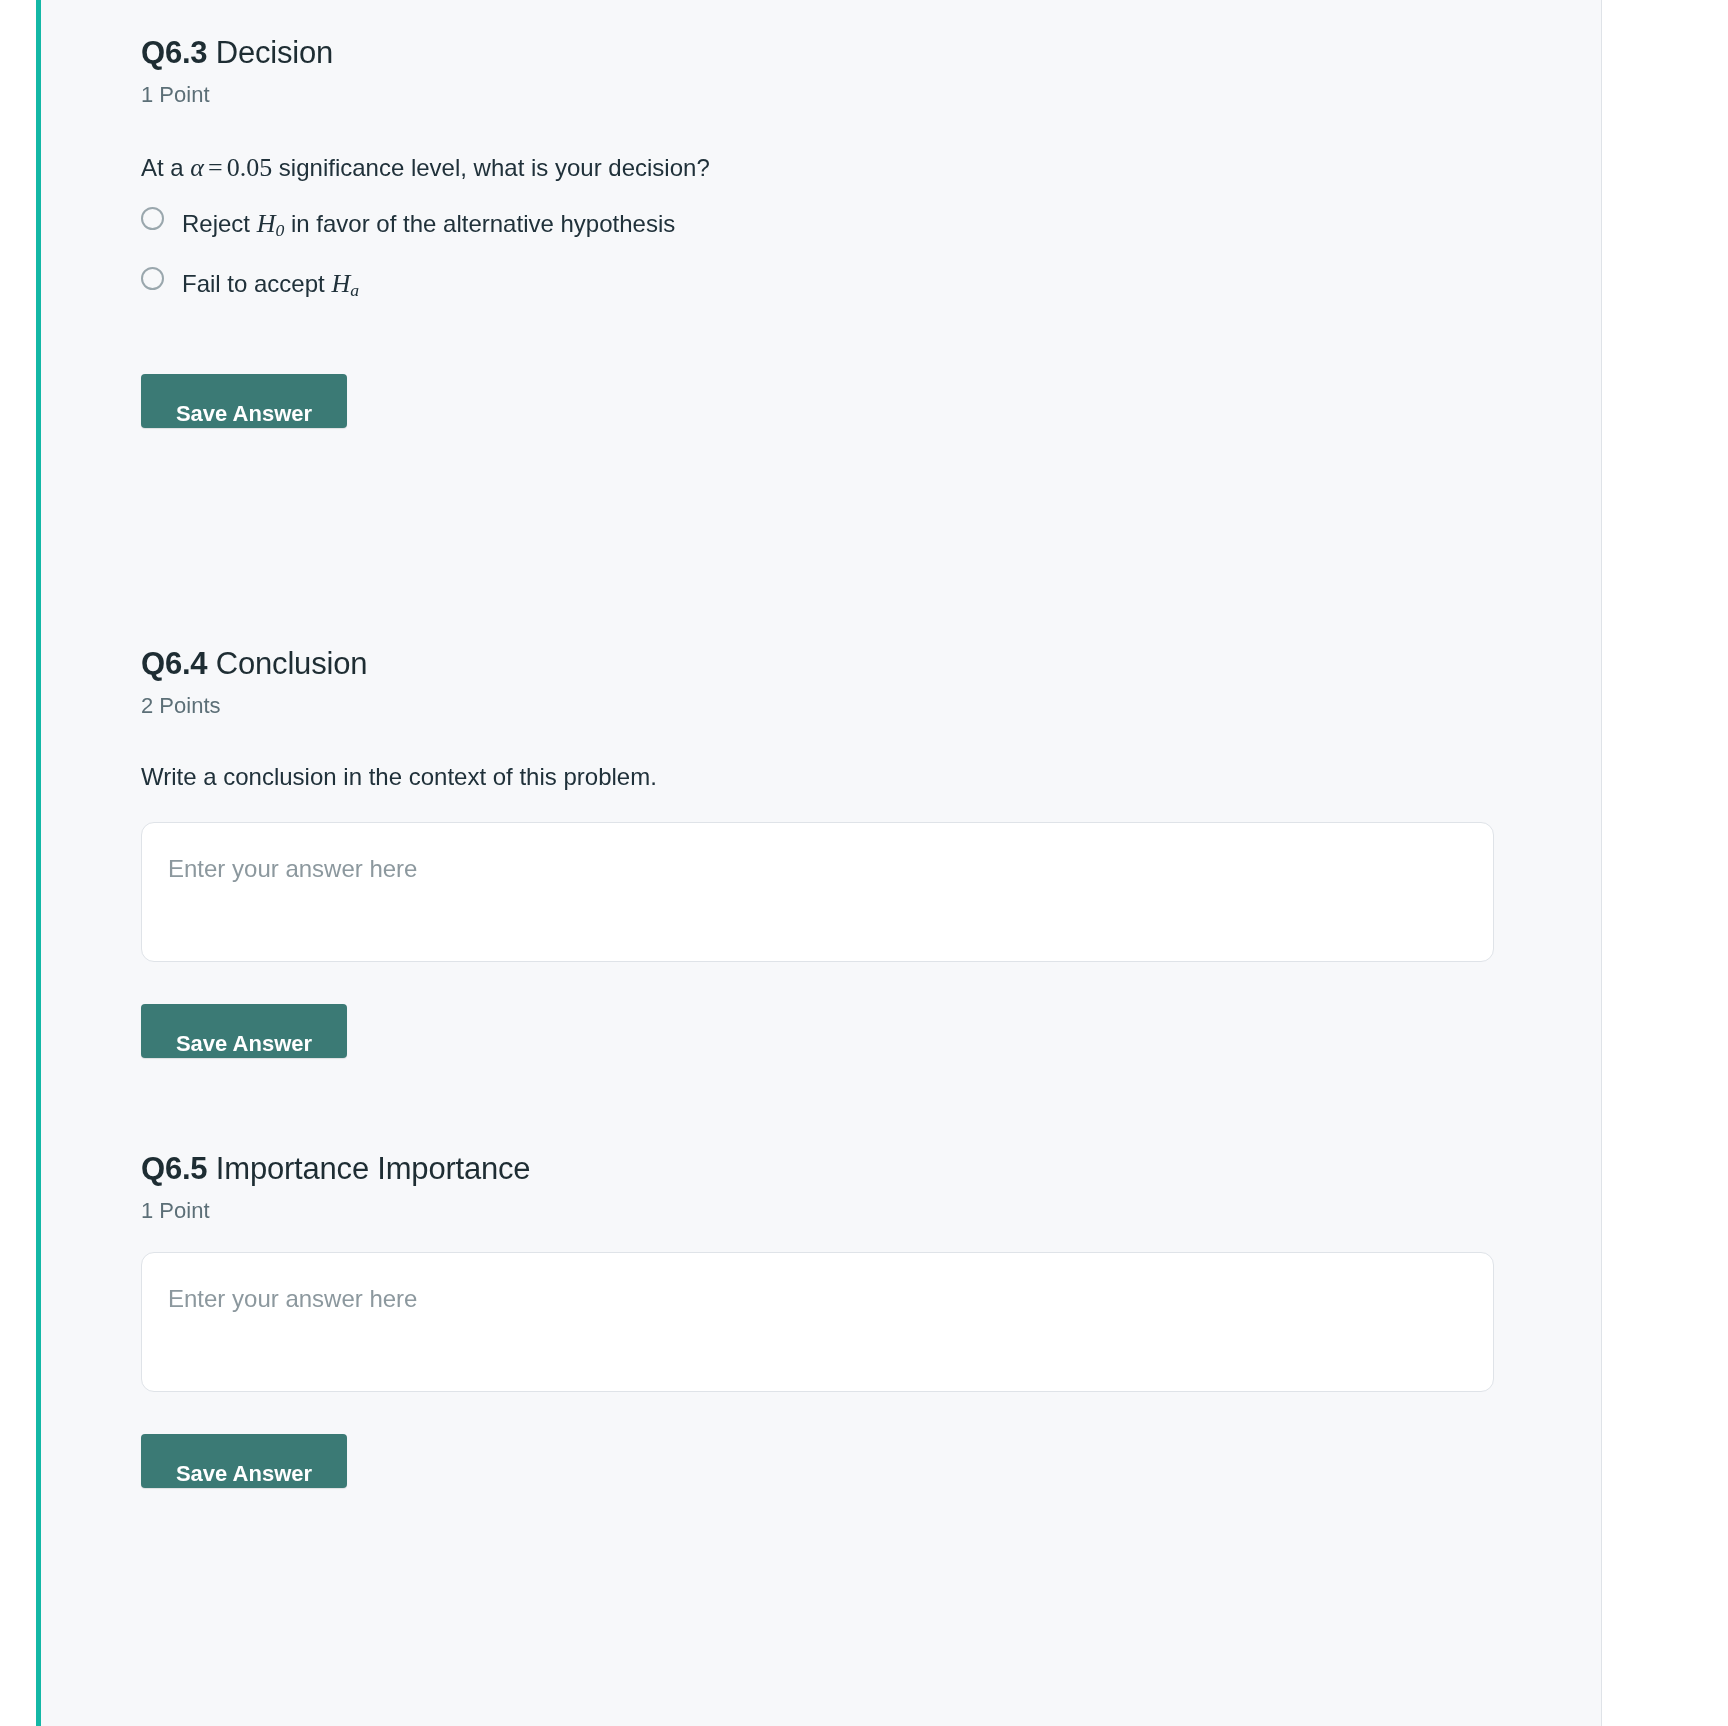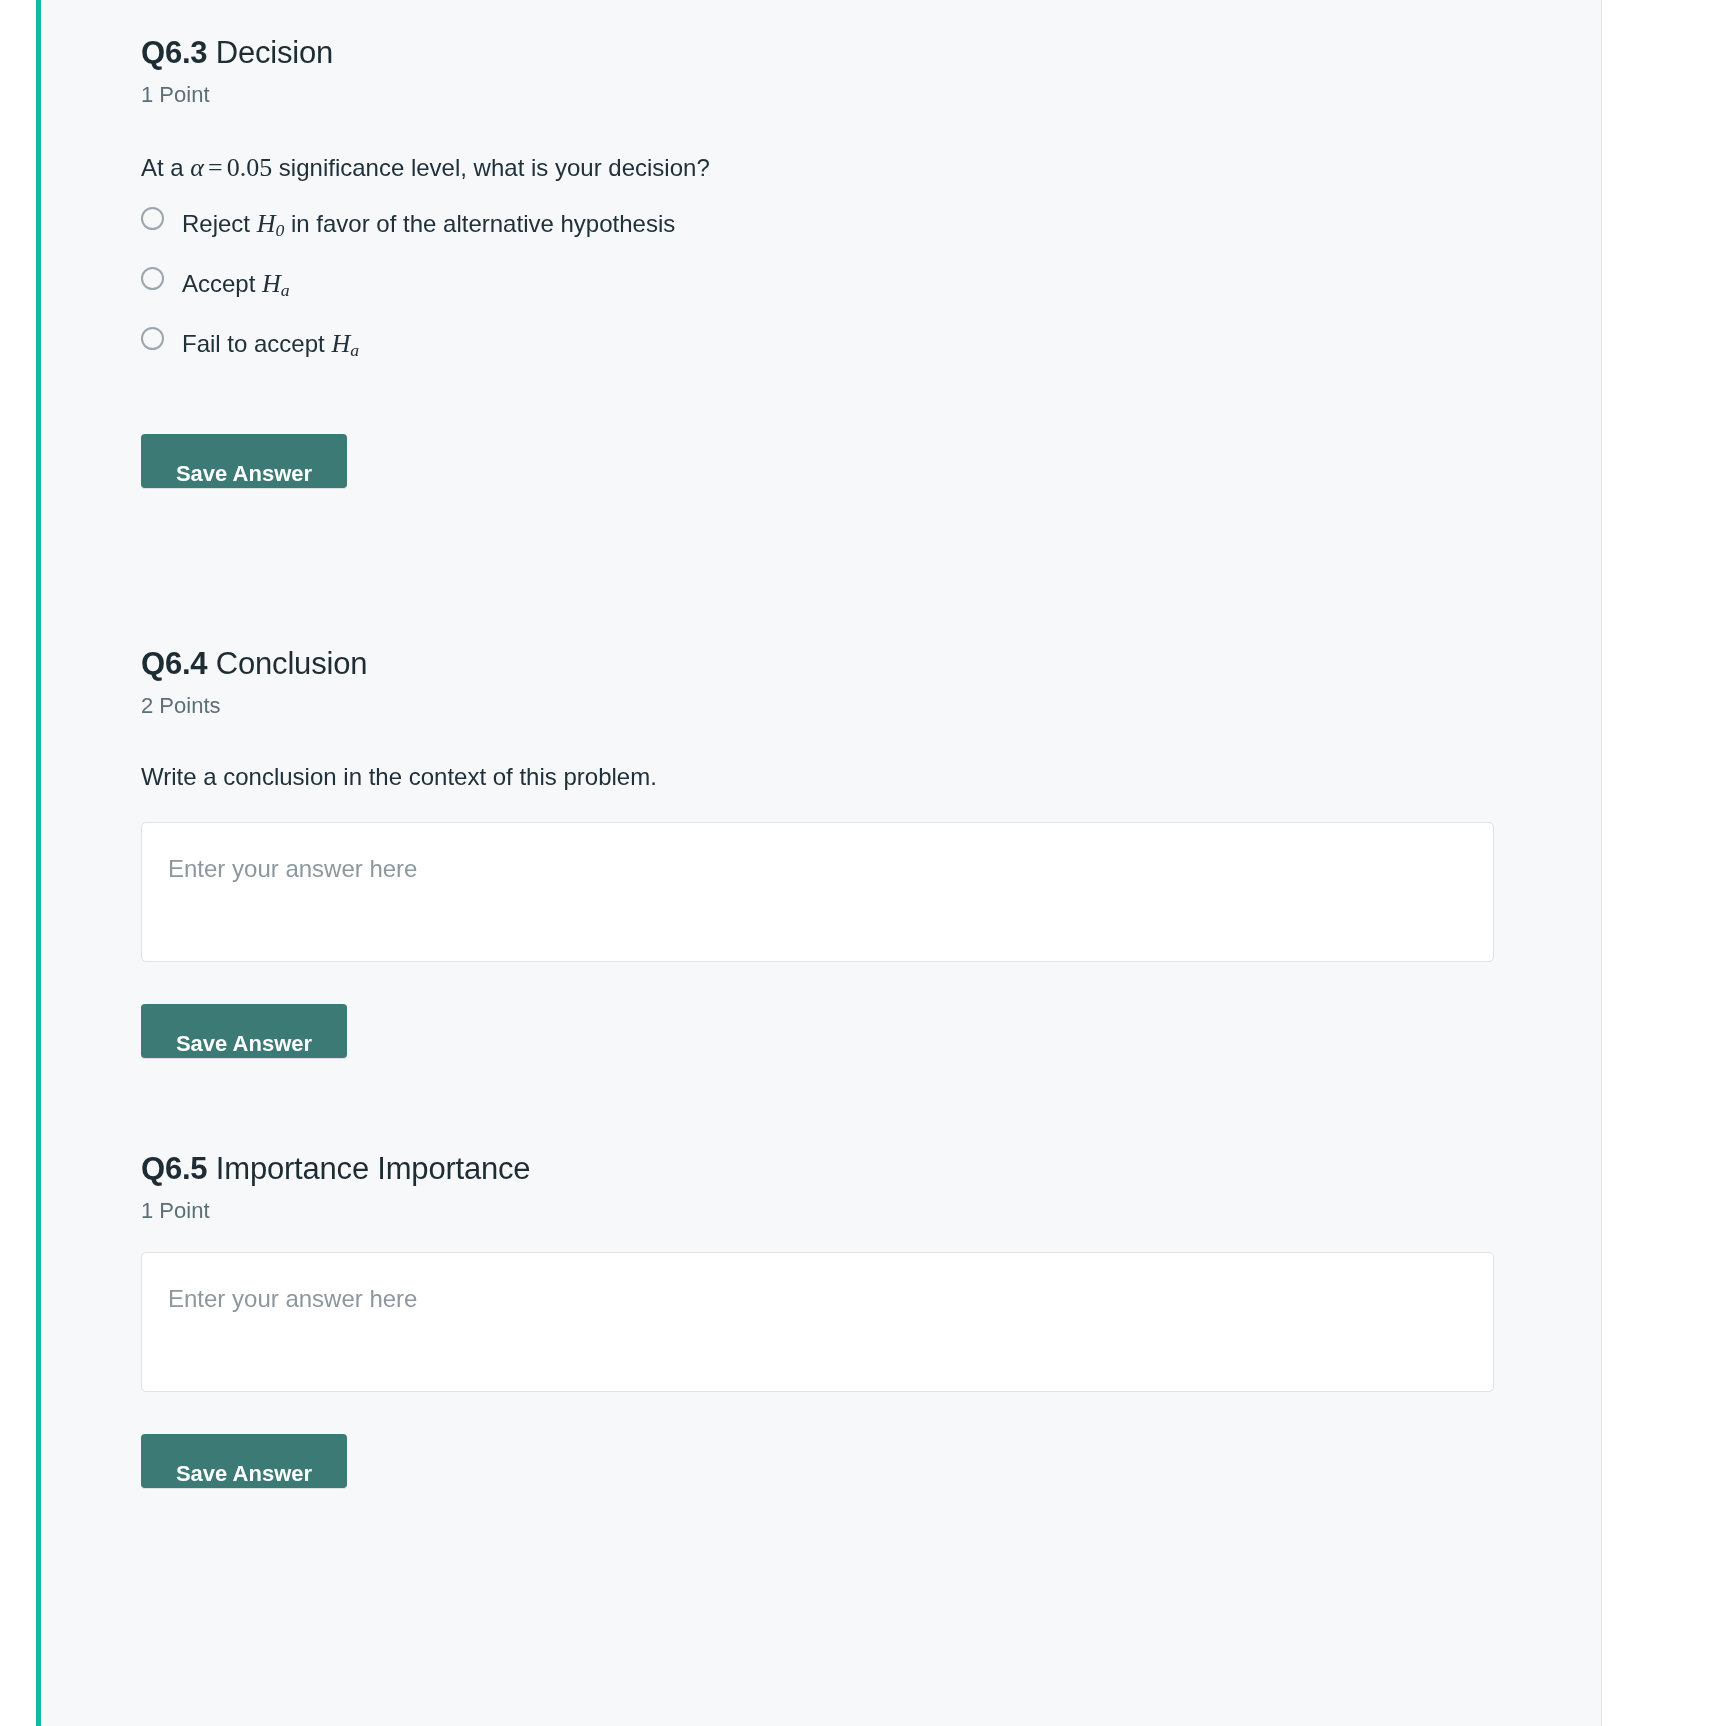--- a/index.html
+++ b/index.html
@@ -123,21 +123,21 @@
     text-align: center;
     cursor: pointer;
     box-shadow: 0 1px 1px rgba(0,0,0,0.10);
   }
   
   .answer-box {
     width: 1353px;
     height: 140px;
     background: #ffffff;
     border: 1px solid #dfe3e8;
-    border-radius: 5px;
+    border-radius: 13px;
     box-sizing: border-box;
     font-family: "Liberation Sans", sans-serif;
     font-size: 24px;
     color: #20313a;
     padding: 32px 26px;
     resize: none;
     outline: none;
     overflow: hidden;
     display: block;
   }
@@ -163,24 +163,20 @@
         <span>At a </span><span class="math"><span>α</span></span><span class="math-op">=</span><span class="math"><span class="num">0.05</span></span><span> significance level, what is your decision?</span>
       </div>
 
       <div class="options">
 
         <div class="option-row">
           <span class="radio"></span>
           <span class="option-label"><span>Reject </span><span class="math"><span>H</span><sub>0</sub></span><span> in favor of the alternative hypothesis</span></span>
         </div>
 
-        <div class="option-row">
-          <span class="radio"></span>
-          <span class="option-label"><span>Accept </span><span class="math"><span>H</span><sub>a</sub></span><span></span></span>
-        </div>
 
         <div class="option-row">
           <span class="radio"></span>
           <span class="option-label"><span>Fail to accept </span><span class="math"><span>H</span><sub>a</sub></span><span></span></span>
         </div>
 
 
       </div>
 
       <div style="margin-top:47px;">

